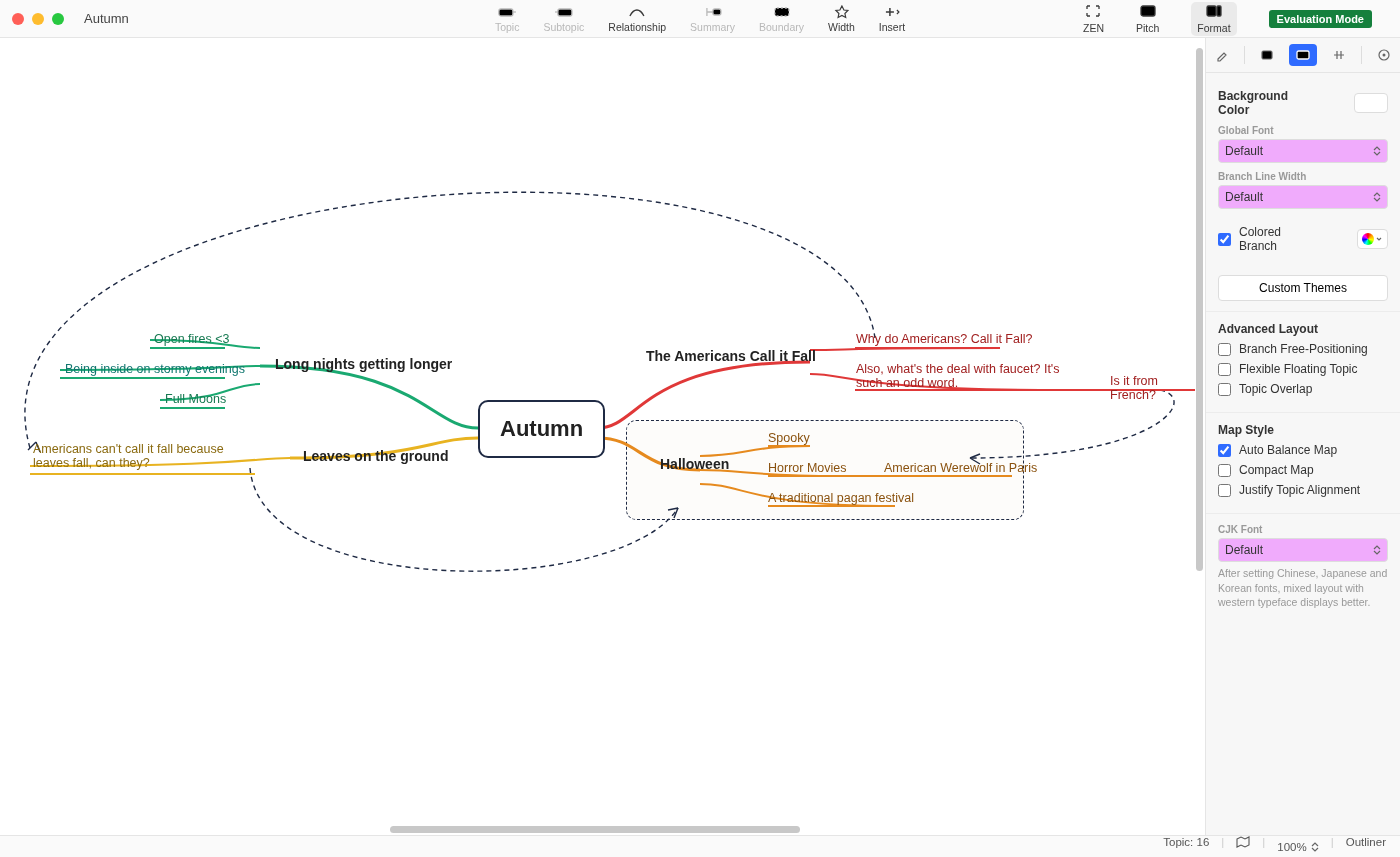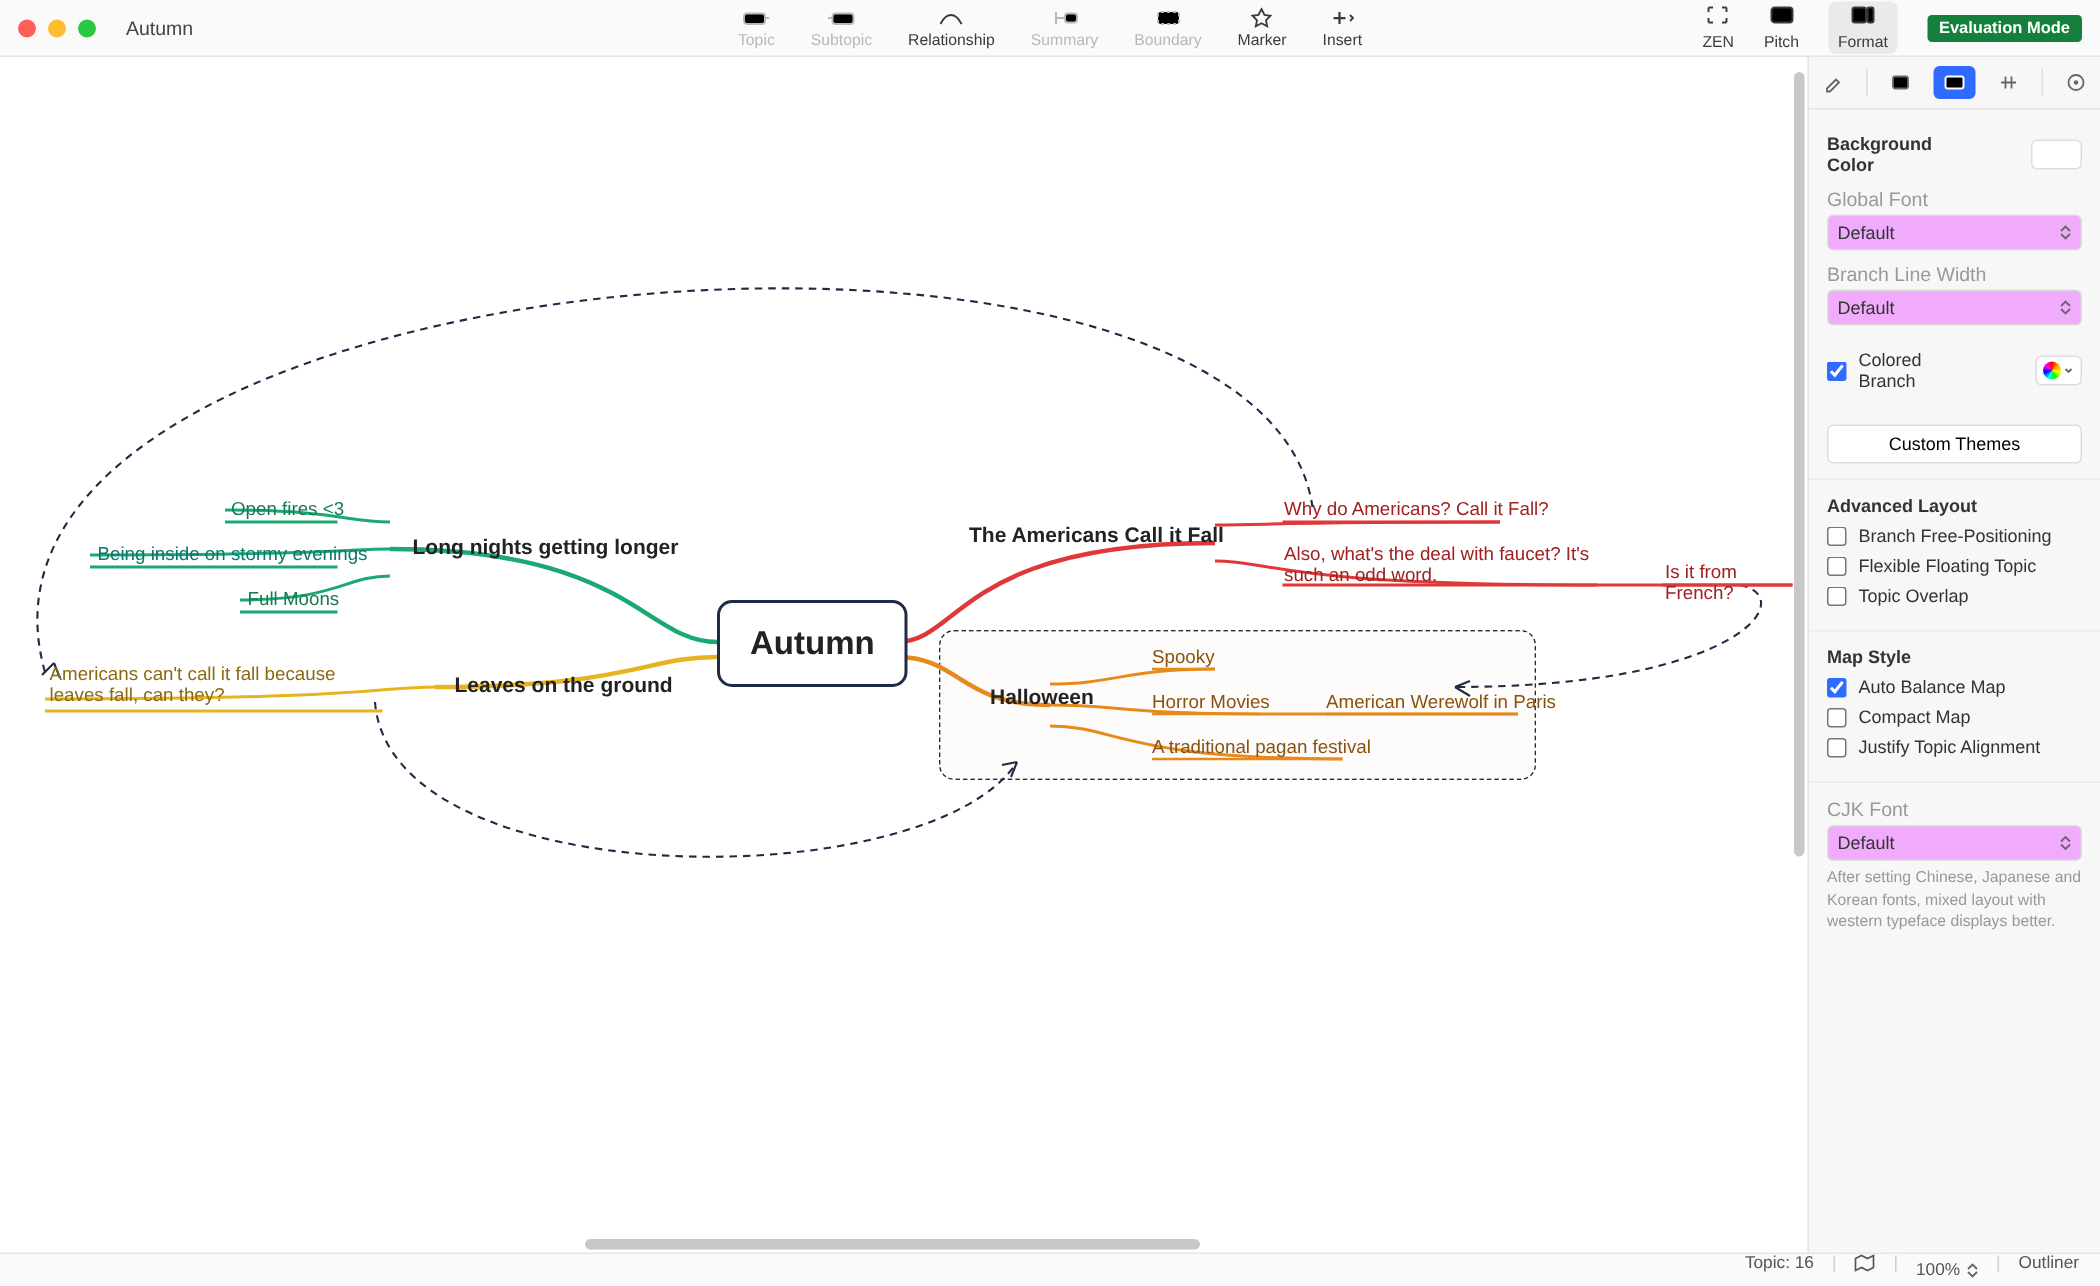--- a/index.html
+++ b/index.html
@@ -6,41 +6,41 @@
 html, body { width: 1400px; height: 857px; font-family: -apple-system, "Helvetica Neue", Arial, sans-serif; background: #fff; color: #222; overflow: hidden; }
 .titlebar { height: 38px; display: flex; align-items: center; padding: 0 12px; background: #fafafa; border-bottom: 1px solid #e5e5e5; position: relative; }
 .traffic { display: flex; gap: 8px; }
 .traffic .dot { width: 12px; height: 12px; border-radius: 50%; }
 .dot.red { background: #ff5f57; } .dot.yellow { background: #febc2e; } .dot.green { background: #28c840; }
 .win-title { margin-left: 20px; font-size: 13px; color: #444; }
 .toolbar-center { position: absolute; left: 50%; transform: translateX(-50%); display: flex; gap: 24px; }
 .tool { display: flex; flex-direction: column; align-items: center; font-size: 10.5px; color: #3a3a3a; cursor: pointer; gap: 2px; }
 .tool.disabled { color: #b8b8b8; }
 .tool .ico { width: 18px; height: 14px; display: flex; align-items: center; justify-content: center; }
-.toolbar-right { position: absolute; right: 12px; display: flex; align-items: center; gap: 20px; }
+.toolbar-right { position: absolute; right: 28px; display: flex; align-items: center; gap: 32px; }
 .tool-r { display: flex; flex-direction: column; align-items: center; font-size: 10.5px; color: #3a3a3a; cursor: pointer; gap: 2px; }
 .eval-badge { background: #15803d; color: #fff; font-size: 11px; padding: 3px 8px; border-radius: 3px; font-weight: 600; }
 .format-active { background: #eaeaea; border-radius: 5px; padding: 2px 6px; }
 
 .workspace { position: absolute; top: 38px; left: 0; right: 195px; bottom: 22px; background: #fff; overflow: hidden; }
 .canvas { position: absolute; inset: 0; }
 .node { position: absolute; font-size: 13px; color: #222; }
 .central { border: 2px solid #1f2a44; border-radius: 10px; padding: 14px 20px; font-size: 22px; font-weight: 700; background: #fff; }
 .branch-label { font-size: 14px; font-weight: 600; }
 .leaf { font-size: 12.5px; color: #333; }
 
 .sidepanel { position: absolute; top: 38px; right: 0; width: 195px; bottom: 22px; background: #f7f7f7; border-left: 1px solid #e5e5e5; font-size: 12px; color: #333; overflow-y: auto; }
 .side-tabs { display: flex; align-items: center; justify-content: center; gap: 14px; padding: 6px 8px; border-bottom: 1px solid #e5e5e5; }
 .side-tab { width: 22px; height: 22px; display: flex; align-items: center; justify-content: center; border-radius: 4px; cursor: pointer; color: #666; }
 .side-tab.active { background: #2f6bff; color: #fff; width: 40px; }
 .side-sep { width: 1px; height: 18px; background: #ddd; }
 .side-section { padding: 10px 12px; border-bottom: 1px solid #ececec; }
 .side-row { display: flex; align-items: center; justify-content: space-between; margin: 6px 0; gap: 44px; }
 .side-label { font-size: 12px; font-weight: 600; color: #333; }
-.side-sublabel { font-size: 13px; color: #999; margin-top: 8px; margin-bottom: 3px; }
+.side-sublabel { font-size: 10px; color: #999; margin-top: 8px; margin-bottom: 3px; font-weight: bold; }
 .side-select { width: 100%; height: 24px; background: #f0abfc; border: 1px solid #ddd; border-radius: 4px; font-size: 12px; padding: 0 6px; display: flex; align-items: center; justify-content: space-between; cursor: pointer; }
 .chk { display: flex; align-items: center; gap: 8px; margin: 6px 0; cursor: pointer; }
 .chk input { width: 13px; height: 13px; accent-color: #2f6bff; }
 .swatch { width: 38px; height: 20px; background: #fff; border: 1px solid #ddd; border-radius: 4px; }
 .color-pill { width: 34px; height: 20px; border: 1px solid #ddd; border-radius: 4px; display: flex; align-items: center; justify-content: center; background: #fff; gap: 2px; }
 .rainbow { width: 12px; height: 12px; border-radius: 50%; background: conic-gradient(red,orange,yellow,lime,cyan,blue,magenta,red); }
 .btn-wide { width: 100%; height: 26px; background: #fff; border: 1px solid #ddd; border-radius: 4px; font-size: 12px; cursor: pointer; }
 .help-text { font-size: 10.5px; color: #999; line-height: 1.4; margin-top: 4px; }
 
 .statusbar { position: absolute; bottom: 0; left: 0; right: 0; height: 22px; background: #fafafa; border-top: 1px solid #e5e5e5; display: flex; justify-content: flex-end; padding: 0 14px; font-size: 11.5px; color: #555; gap: 12px; }
@@ -106,21 +106,21 @@
           </svg>
       </span>
       <span>Boundary</span>
     </div>
     <div class="tool">
       <span class="ico">
         <svg width="16" height="14" viewBox="0 0 16 14">
             <path d="M8 1l2 4 4 .5-3 3 .8 4L8 10.5 4.2 12.5 5 8.5 2 5.5l4-.5z" stroke="currentColor" stroke-width="1.2" fill="none"></path>
           </svg>
       </span>
-      <span>Marker</span>
+      <span>Width</span>
     </div>
     <div class="tool">
       <span class="ico">
         <svg width="16" height="12" viewBox="0 0 16 12">
             <path d="M6 2v8M2 6h8" stroke="currentColor" stroke-width="1.5"></path>
             <path d="M13 4l2 2-2 2" stroke="currentColor" stroke-width="1.2" fill="none"></path>
           </svg>
       </span>
       <span>Insert</span>
     </div>

